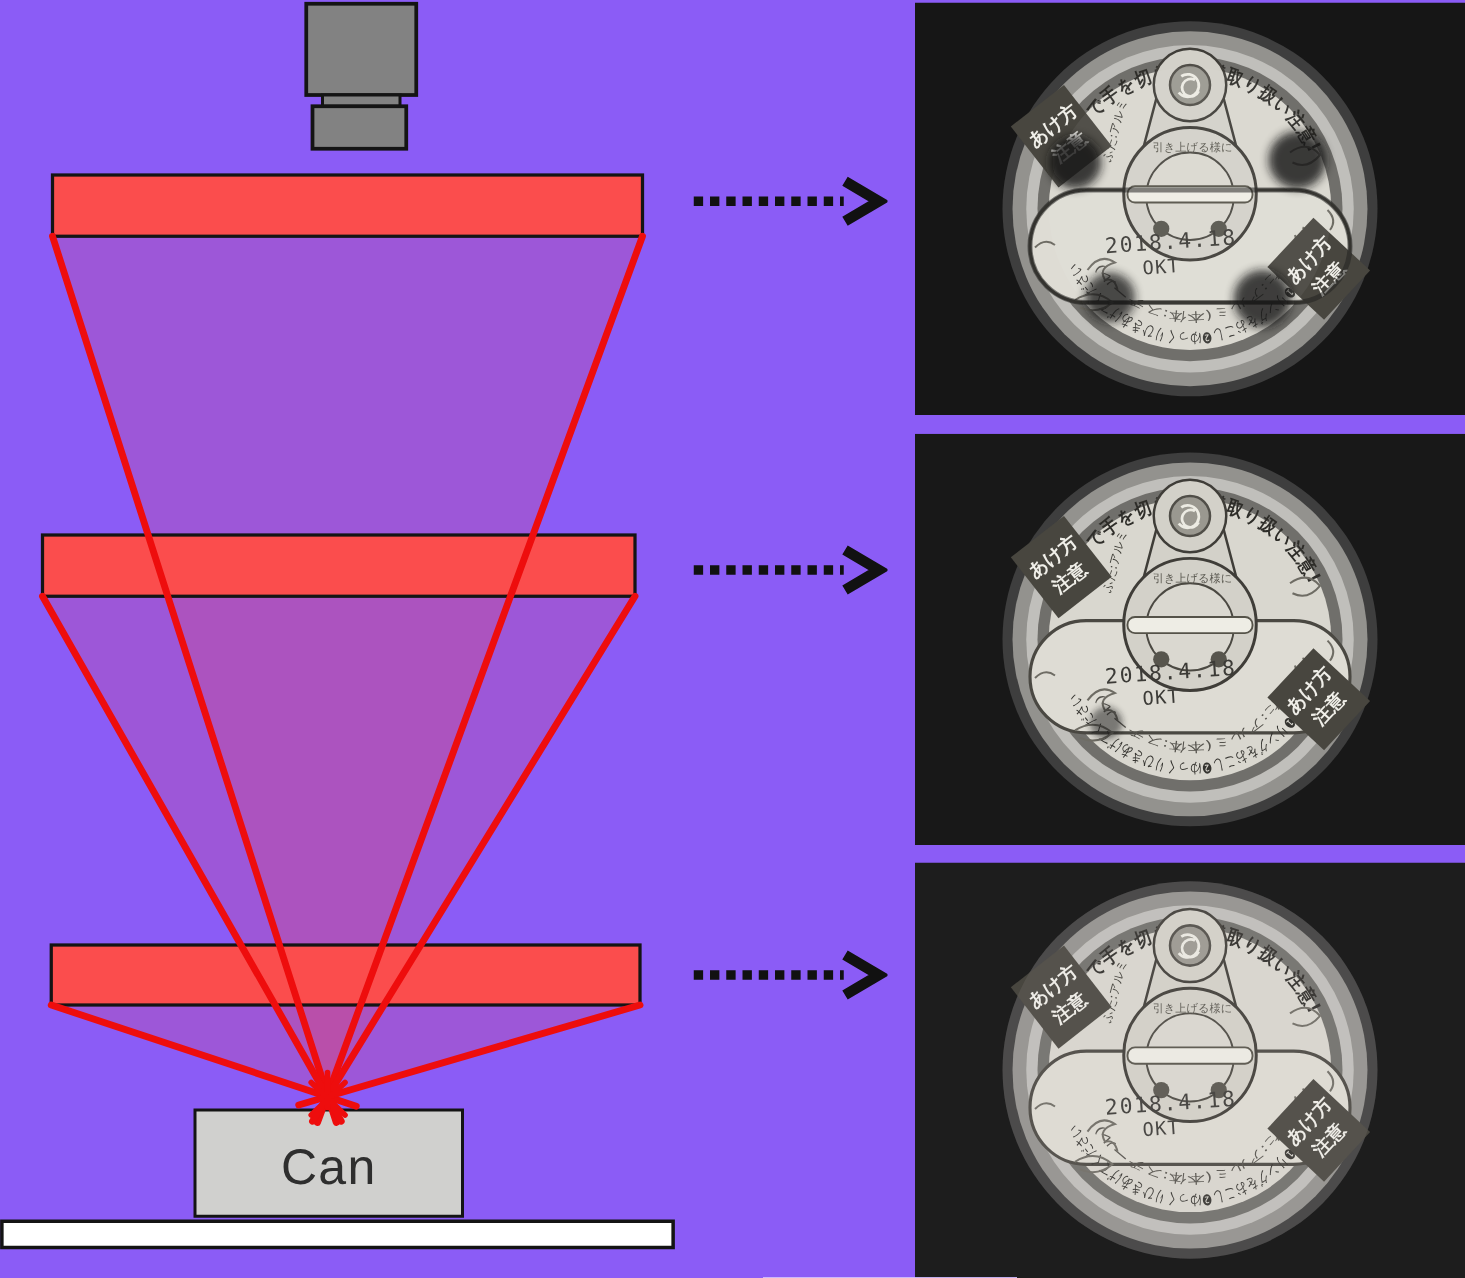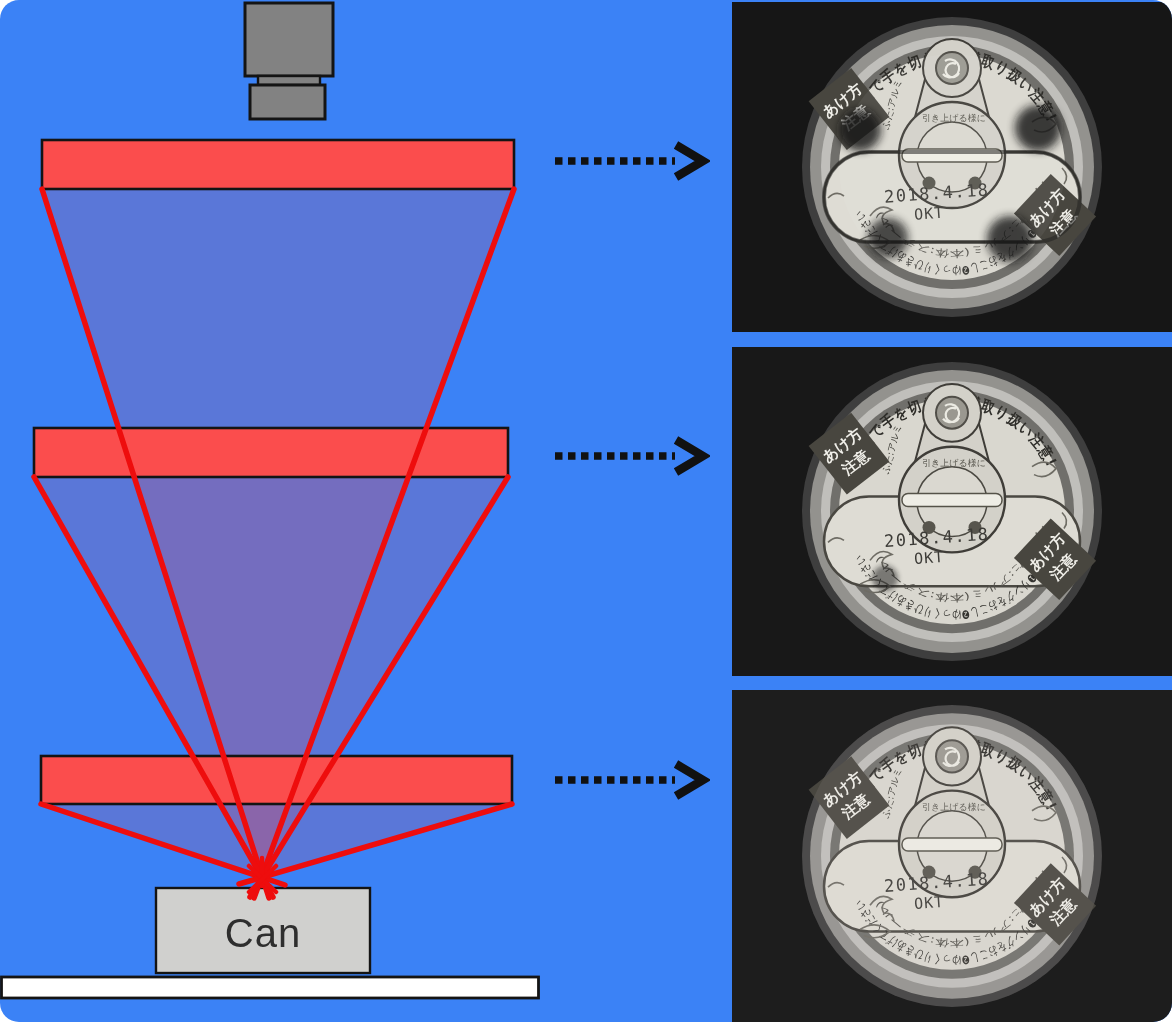--- a/index.html
+++ b/index.html
@@ -1,17 +1,17 @@
 <!DOCTYPE html>
 <html><head>
 <meta charset="utf-8">
 <style>
   html,body{margin:0;padding:0;background:#ffffff;}
-  .stage{position:relative;width:1172px;height:1022px;background:#3b82f6;overflow:hidden;
-         font-family:"Liberation Sans",sans-serif;border-radius:19px;}
+  .stage{position:relative;width:1172px;height:1022px;background:#8b5cf6;overflow:hidden;
+         font-family:"Liberation Sans",sans-serif;}
   .abs{position:absolute;}
   svg text{user-select:none;}
   .jp{font-family:"DejaVu Sans",sans-serif;}
   .mono{font-family:"DejaVu Sans Mono",monospace;}
 </style>
 </head>
 <body>
 
 <div class="stage">
 

